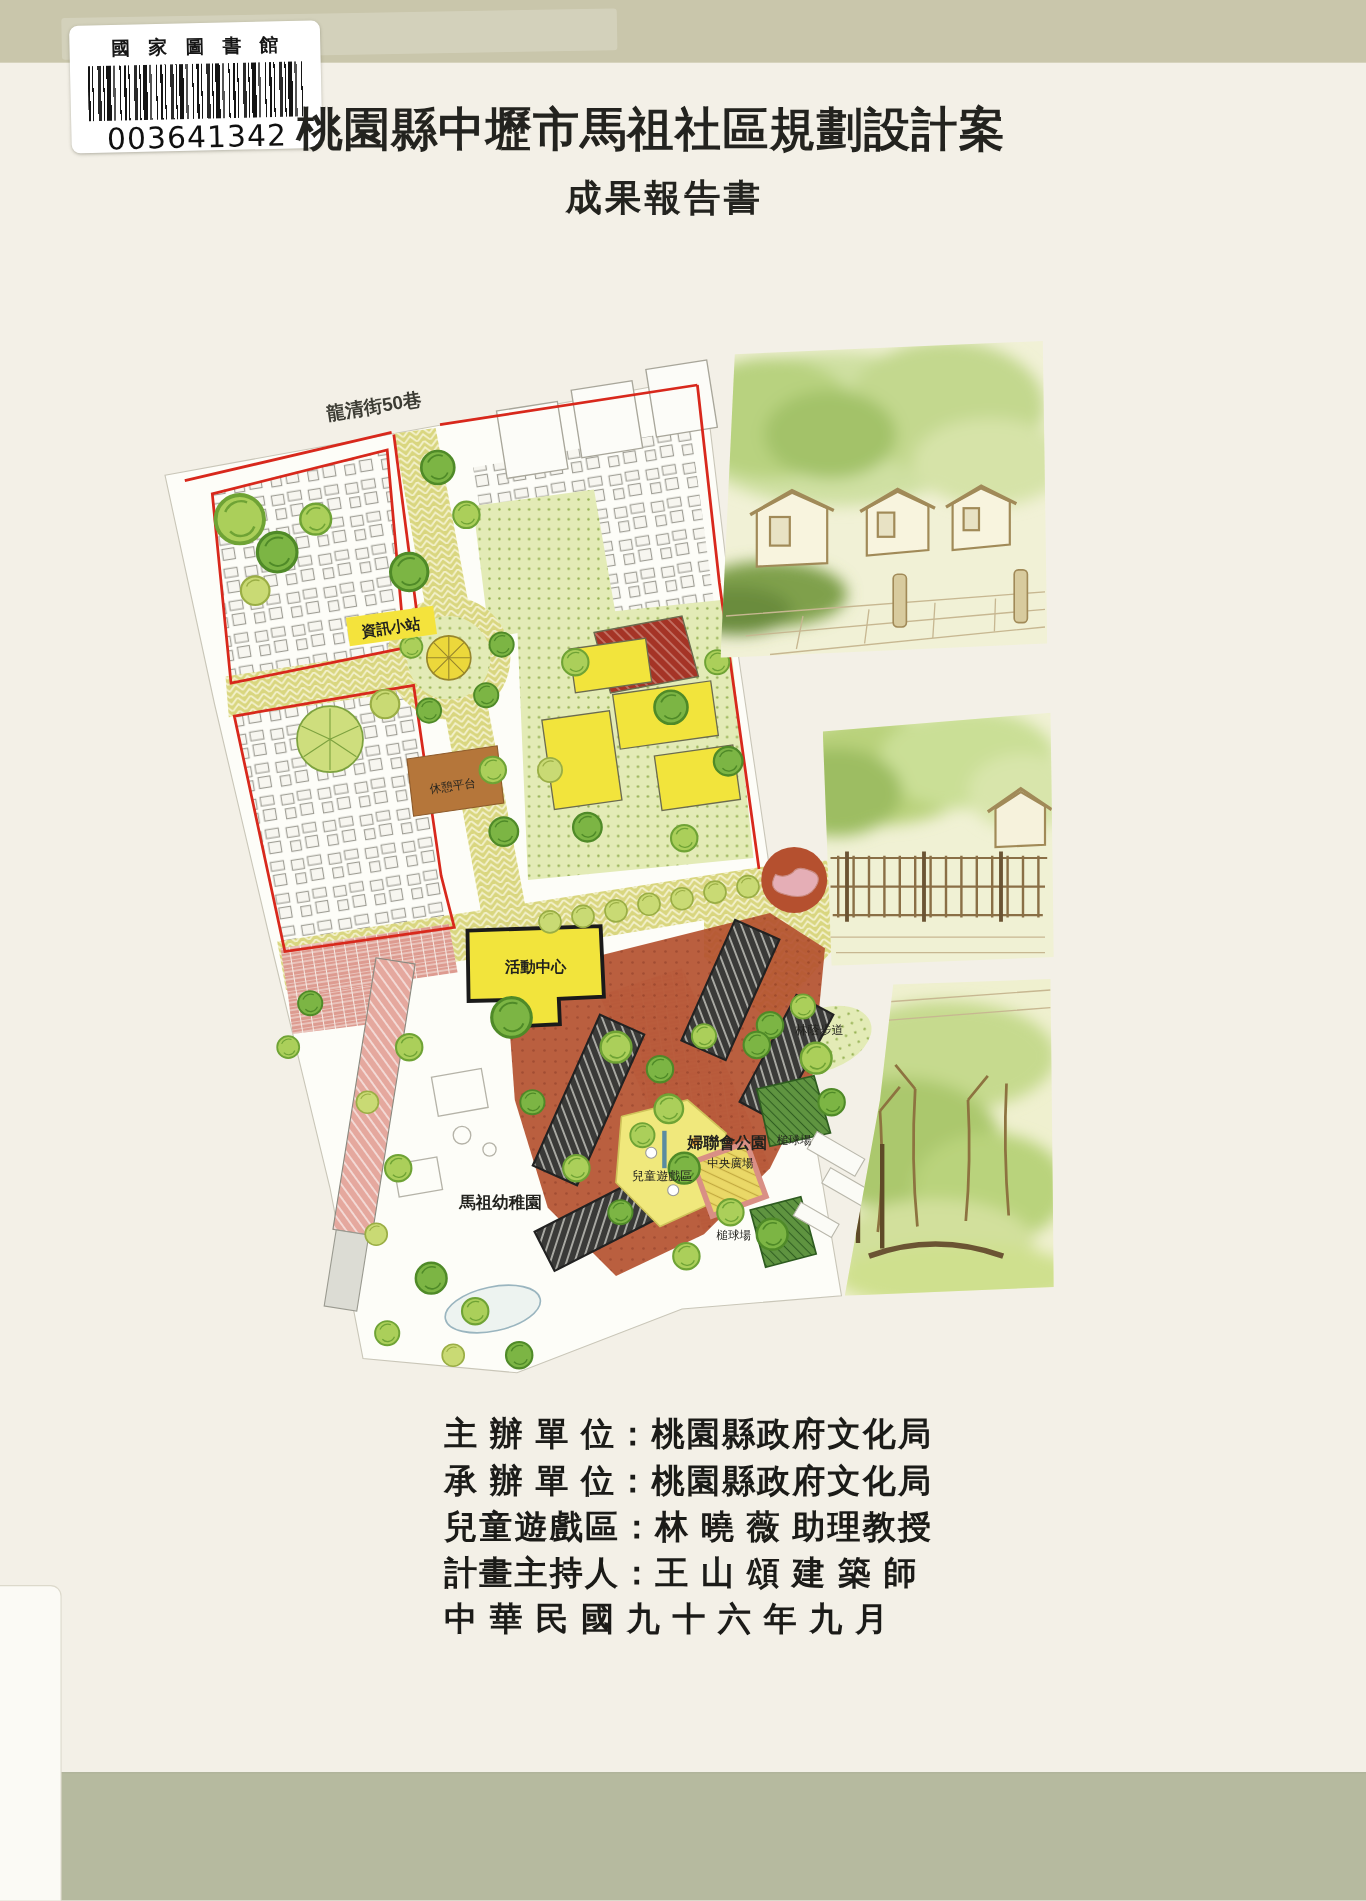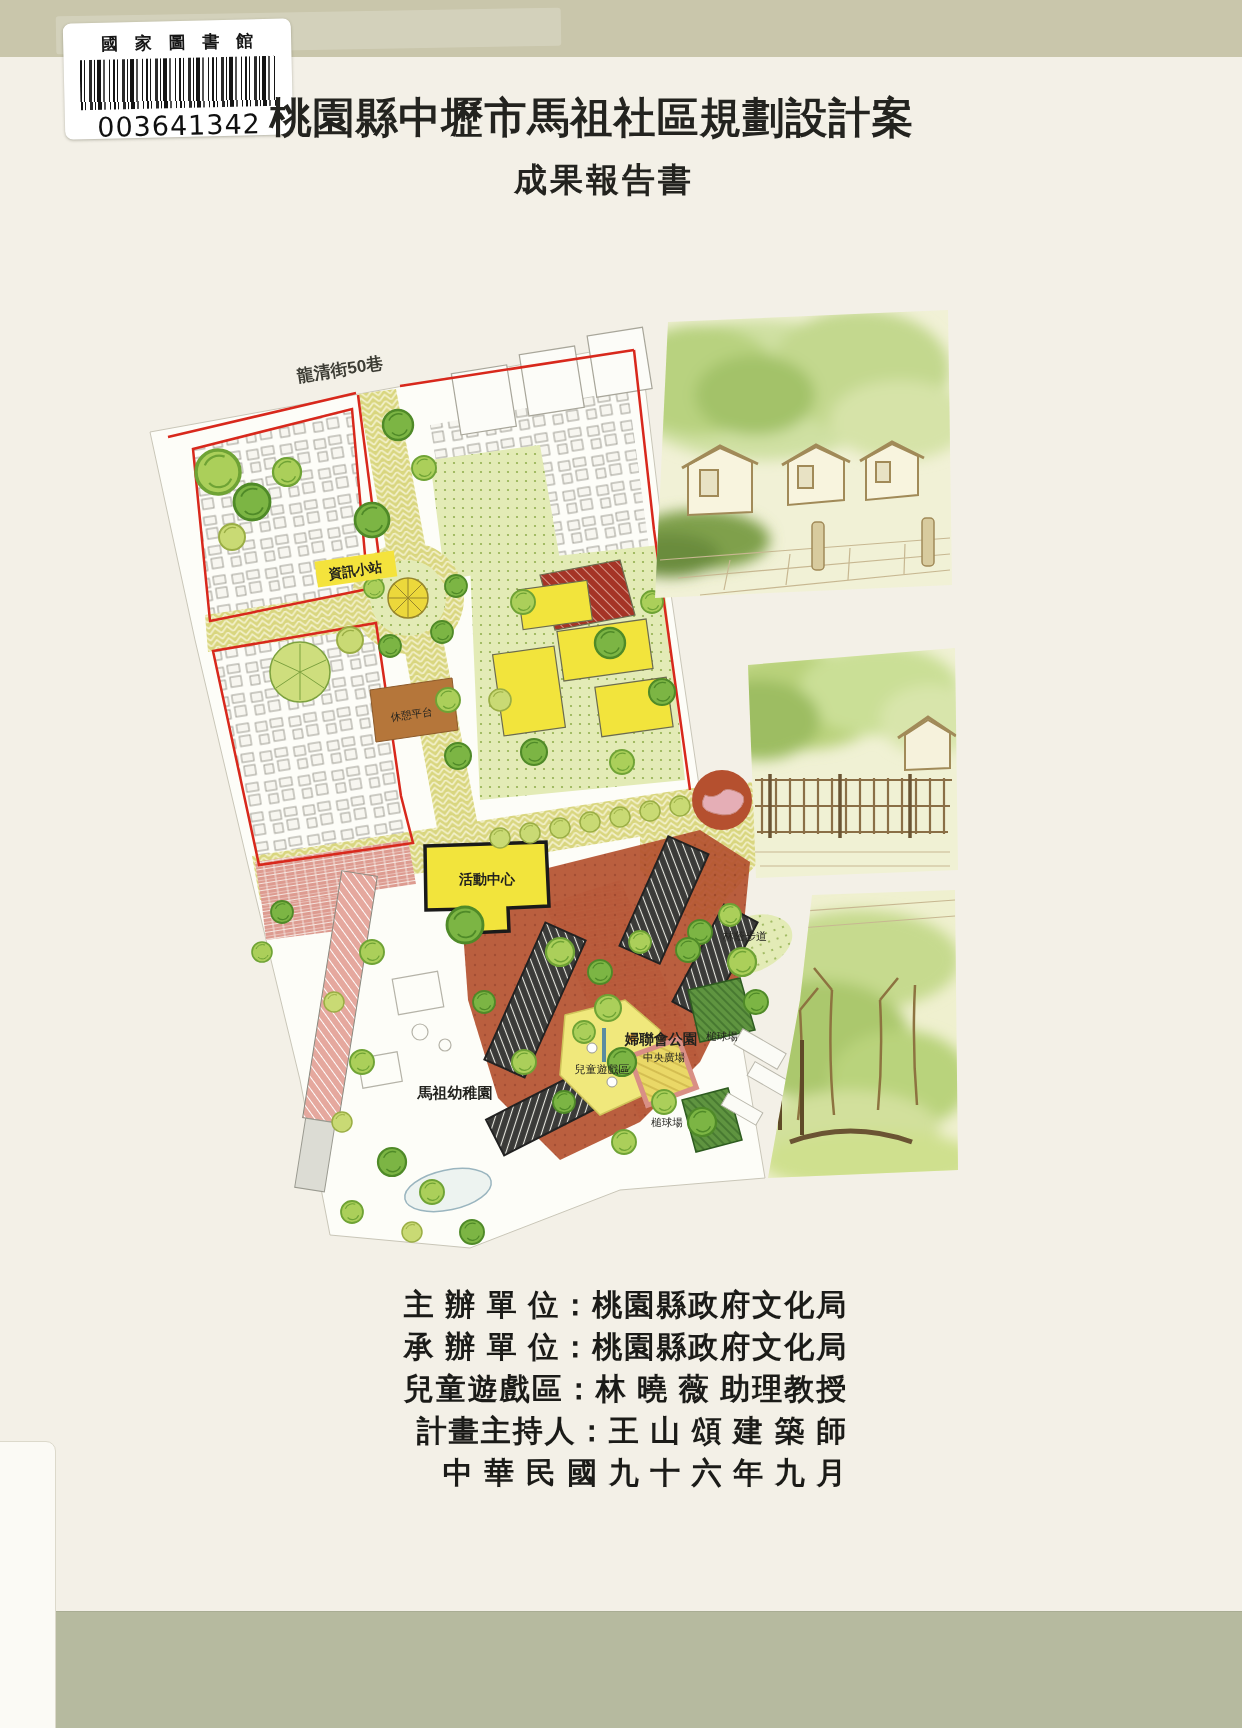--- a/index.html
+++ b/index.html
@@ -55,21 +55,21 @@
     font-size:42px;font-weight:bold;color:#23231f;letter-spacing:1px;
   }
   .subtitle{
     position:absolute;left:560px;top:158px;transform:translateX(-50%);
     white-space:nowrap;
     font-size:33px;font-weight:bold;color:#23231f;letter-spacing:3px;margin-left:44px;
   }
   .art{position:absolute;left:0;top:0;}
   .credits{
     position:absolute;left:626px;top:1284px;transform:translateX(-50%);
-    text-align:right;
+    text-align:left;
     font-family:"Liberation Serif","DejaVu Serif",serif;
     font-weight:bold;color:#1b1b18;
     font-size:30px;line-height:42px;letter-spacing:2px;
     white-space:nowrap;
   }
   .corner-sticker{
     position:absolute;left:-8px;top:1441px;width:62px;height:300px;
     background:#fbfaf5;border:1px solid #dcd9cb;border-radius:0 10px 0 0;
   }
   .map-label{font-family:"Liberation Sans","DejaVu Sans",sans-serif;fill:#22221e;}

